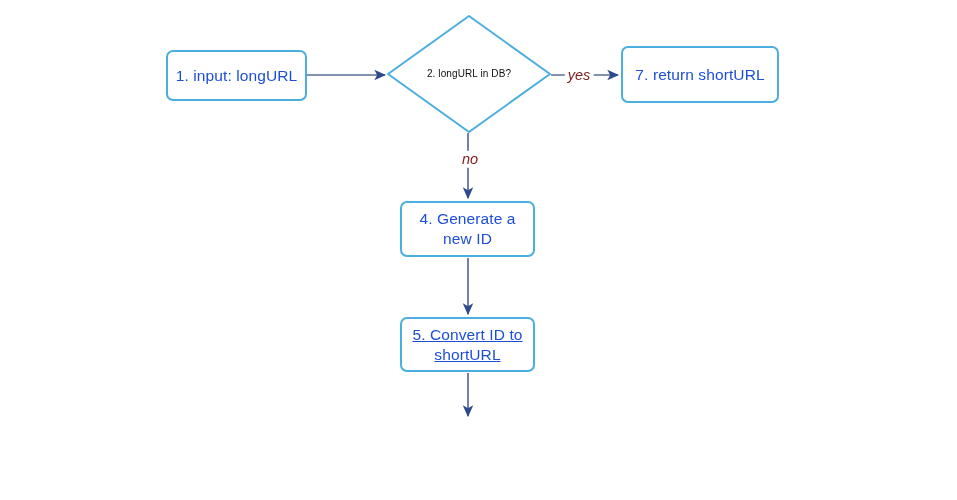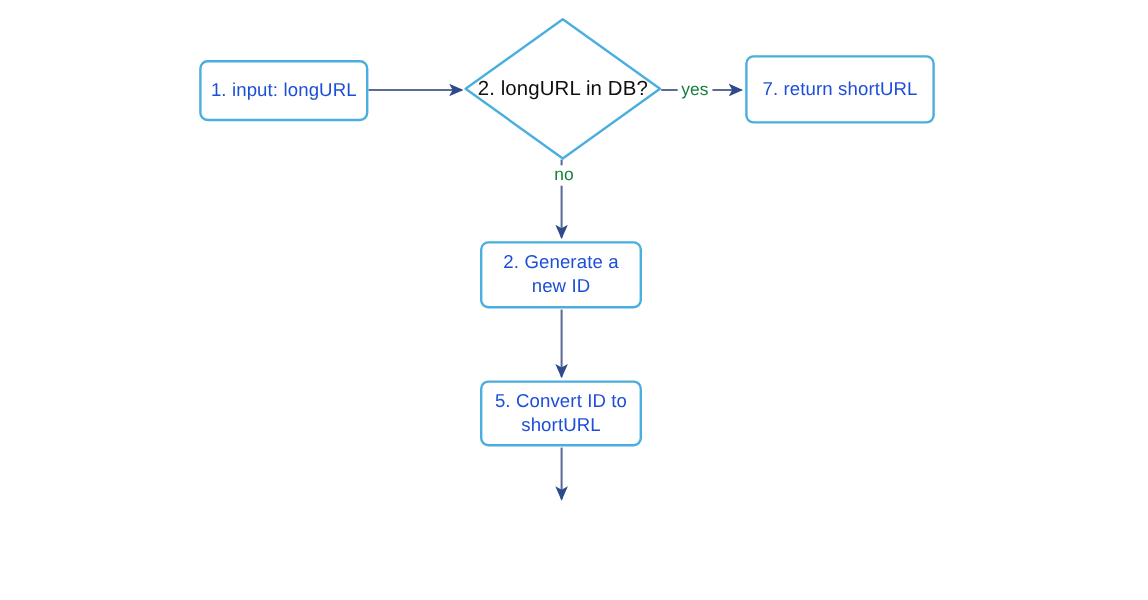--- a/index.html
+++ b/index.html
@@ -46,34 +46,35 @@
     padding: 0 6px;
   }
   .diamond-label {
     position: absolute;
     z-index: 4;
     display: flex;
     align-items: center;
     justify-content: center;
     text-align: center;
     color: #0f0f10;
-    font-size: 17px;
+    font-size: 10px;
     line-height: 1.28;
     letter-spacing: 0.1px;
     white-space: nowrap;
   }
   .edge-label {
     position: absolute;
     z-index: 5;
-    color: #15803d;
+    color: #7f1d1d;
     font-size: 14.5px;
     line-height: 1;
     background: #ffffff;
     padding: 1px 3px;
     white-space: nowrap;
+    font-style: italic;
   }
 </style>
 </head>
 <body>
 
 <div id="canvas">
 
   <svg id="edges" viewBox="0 0 957 500" xmlns="http://www.w3.org/2000/svg">
     <defs>
       <marker id="arrow" viewBox="0 0 10 10" refX="9" refY="5" markerWidth="7" markerHeight="7" orient="auto-start-reverse">
@@ -100,27 +101,27 @@
 
   <div class="diamond-label" id="node-n2" style="left: 388px; top: 15.5px; width: 162px; height: 117px;">
     <span class="node-label">2. longURL in DB?</span>
   </div>
 
   <div class="node box" id="node-n3" style="left: 621px; top: 46px; width: 158px; height: 57px;">
     <span class="node-label">7. return shortURL</span>
   </div>
 
   <div class="node box" id="node-n4" style="left: 400px; top: 201px; width: 135px; height: 56px;">
-    <span class="node-label">2. Generate a
+    <span class="node-label">4. Generate a
 new ID</span>
   </div>
 
-  <div class="node box" id="node-n5" style="left: 400px; top: 317px; width: 135px; height: 55px;">
+  <div class="node box" id="node-n5" style="left: 400px; top: 317px; width: 135px; height: 55px; text-decoration: underline;">
     <span class="node-label">5. Convert ID to
 shortURL</span>
   </div>
 
 
   <div class="edge-label" id="edge-label-e2" style="left: 579px; top: 75px; transform: translate(-50%, -50%);">yes</div>
 
-  <div class="edge-label" id="edge-label-e3" style="left: 470px; top: 146px; transform: translate(-50%, -50%);">no</div>
+  <div class="edge-label" id="edge-label-e3" style="left: 470px; top: 159px; transform: translate(-50%, -50%);">no</div>
 
 </div>
 
 </body></html>

